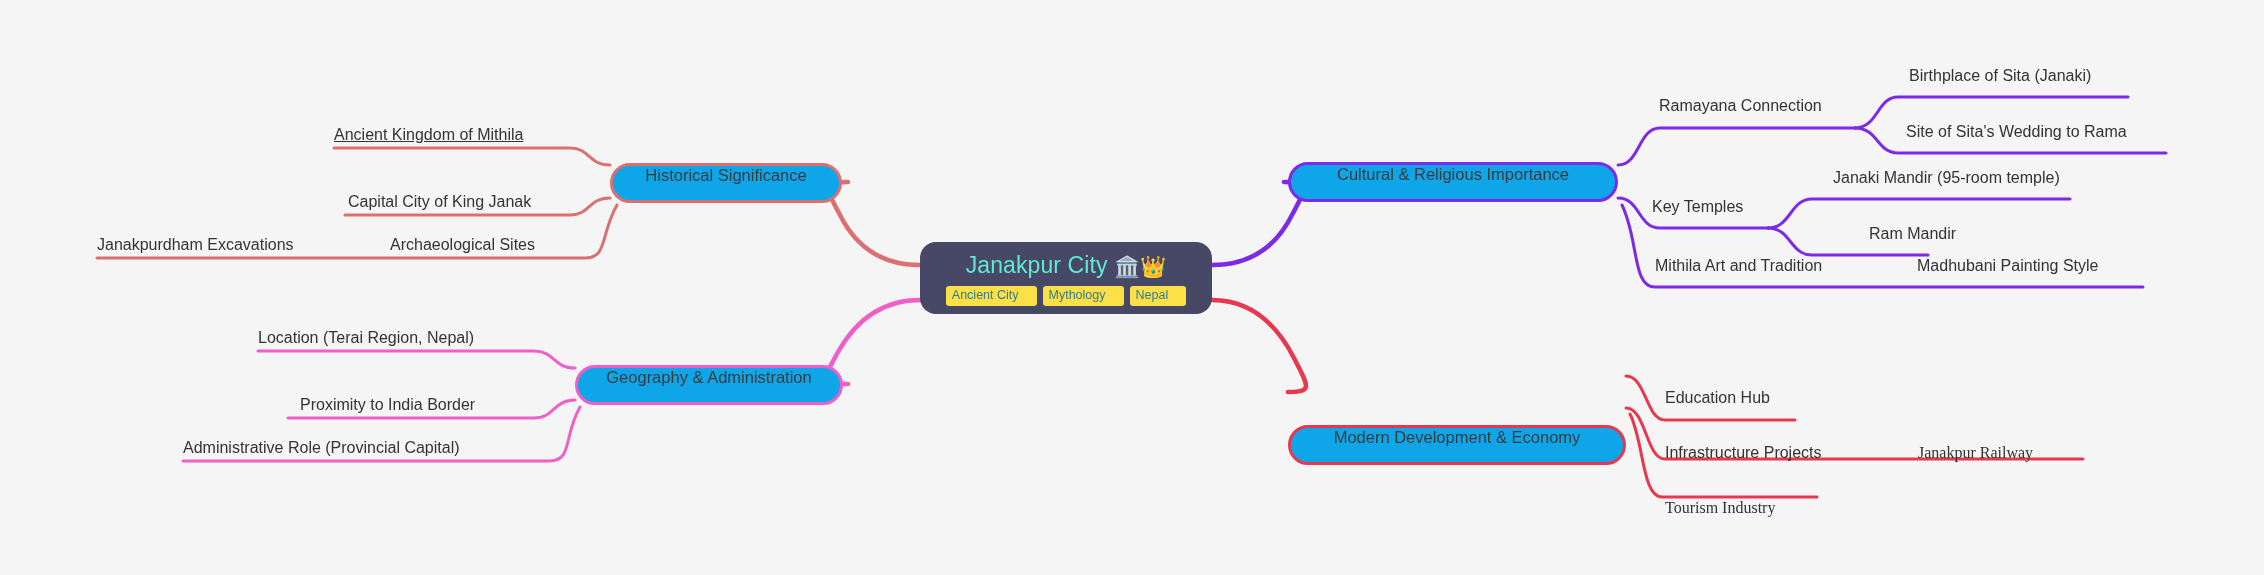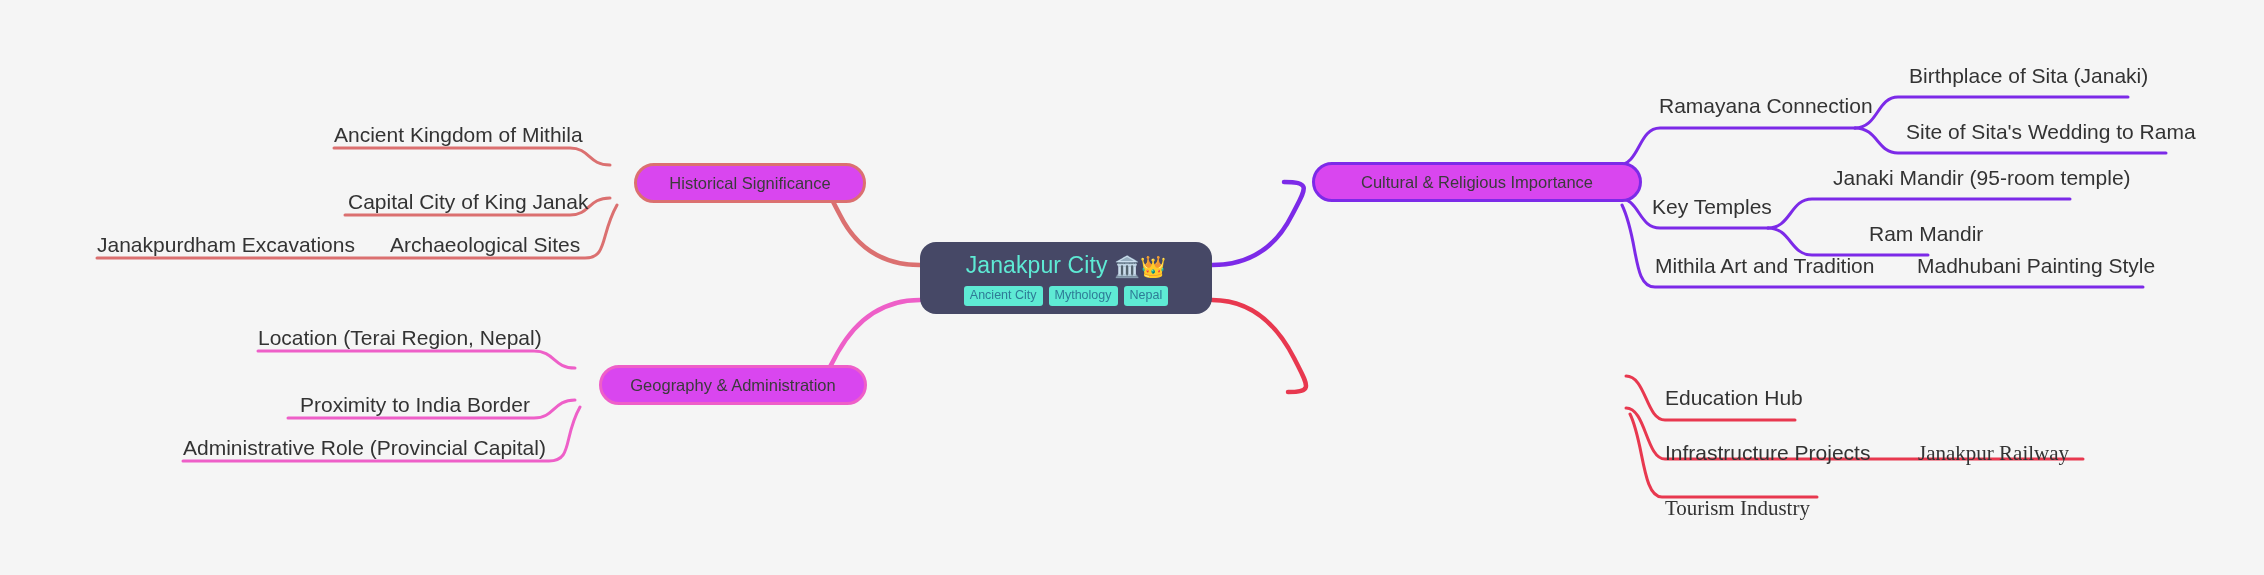--- a/index.html
+++ b/index.html
@@ -55,53 +55,52 @@
     vertical-align: -1px;
     letter-spacing: 0;
   }
   .tag-row {
     margin-top: 5px;
     display: flex;
     justify-content: center;
     gap: 6px;
   }
   .tag {
-    background: #5eead4;
+    background: #fde047;
     color: #2e7b96;
     font-size: 12.5px;
     line-height: 15px;
-    padding: 2px 6px 3px 6px;
+    padding: 2px 18px 3px 6px;
     border-radius: 3px;
     white-space: nowrap;
   }
 
   
   .pill {
     position: absolute;
-    background: #d946ef;
+    background: #0ea5e9;
     border-radius: 22px;
     border-style: solid;
     border-width: 3px;
     box-sizing: border-box;
     display: flex;
-    align-items: center;
+    align-items: flex-start;
     justify-content: center;
     white-space: nowrap;
     color: #3b3b3b;
     font-size: 16.5px;
     z-index: 4;
-    margin-left: 24px;
   }
 
   
   .leaf {
     position: absolute;
     white-space: nowrap;
     color: #333333;
-    font-size: 21px;
+    font-size: 16px;
     line-height: 20px;
     z-index: 3;
   }
 </style>
 </head>
 <body>
 
 <div id="mindmap-root">
 
   <svg id="edges" viewBox="0 0 2264 575" width="2264" height="575" fill="none">
@@ -156,21 +155,21 @@
       <span class="tag">Ancient City</span>
       <span class="tag">Mythology</span>
       <span class="tag">Nepal</span>
     </div>
   </div>
 
   <div class="pill" style="left:610px; top:163px; width:232px; height:40px; border-color:#db7070;">
     <span>Historical Significance</span>
   </div>
 
-  <div class="leaf" style="left:334px; top:125px;">
+  <div class="leaf" style="left:334px; top:125px;text-decoration:underline;">
     <span>Ancient Kingdom of Mithila</span>
   </div>
 
   <div class="leaf" style="left:348px; top:192px;">
     <span>Capital City of King Janak</span>
   </div>
 
   <div class="leaf" style="left:390px; top:235px;">
     <span>Archaeological Sites</span>
   </div>
@@ -224,20 +223,23 @@
   </div>
 
   <div class="leaf" style="left:1655px; top:256px;">
     <span>Mithila Art and Tradition</span>
   </div>
 
   <div class="leaf" style="left:1917px; top:256px;">
     <span>Madhubani Painting Style</span>
   </div>
 
+  <div class="pill" style="left:1288px; top:425px; width:338px; height:40px; border-color:#e8384f;">
+    <span>Modern Development &amp; Economy</span>
+  </div>
 
   <div class="leaf" style="left:1665px; top:388px;">
     <span>Education Hub</span>
   </div>
 
   <div class="leaf" style="left:1665px; top:443px;">
     <span>Infrastructure Projects</span>
   </div>
 
   <div class="leaf" style="left:1918px; top:443px;font-family:Liberation Serif, serif;">

